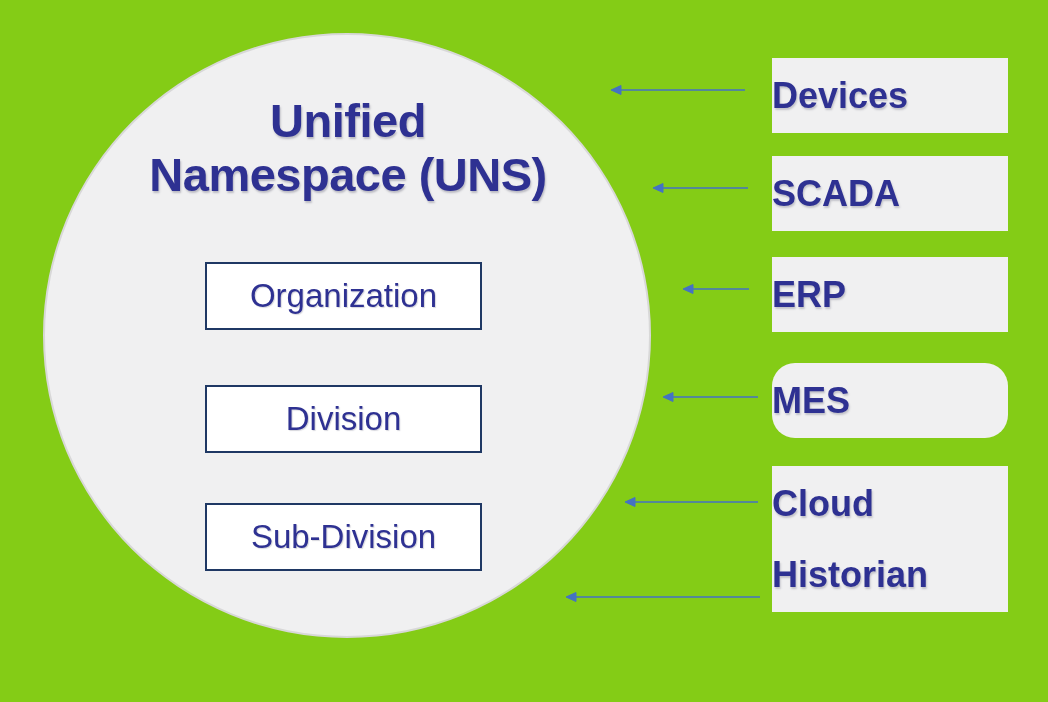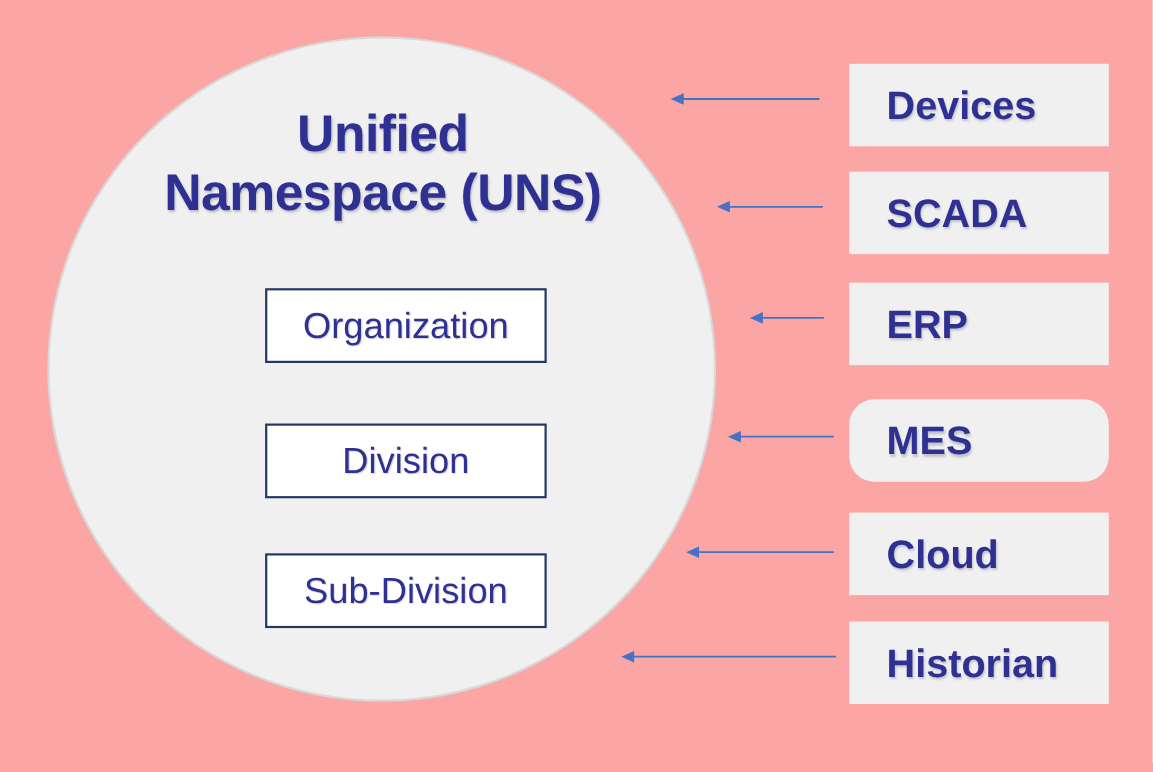--- a/index.html
+++ b/index.html
@@ -1,20 +1,20 @@
 <!DOCTYPE html>
 <html><head>
 <meta charset="utf-8">
 <style>
   html, body { margin: 0; padding: 0; background: #ffffff; }
   .canvas {
     position: relative;
     width: 1048px;
     height: 702px;
-    background: #fca5a5;
+    background: #84cc16;
     overflow: hidden;
     font-family: "Liberation Sans", sans-serif;
   }
 
   
   .uns-circle {
     position: absolute;
     left: 43px; top: 33px;
     width: 608px; height: 605px;
     background: #f0f0f1;
@@ -34,57 +34,55 @@
     line-height: 1.15;
     color: #2e3192;
     text-shadow: 1px 2px 2px rgba(90,90,110,0.35);
     letter-spacing: -0.5px;
   }
 
   
   .hier-box {
     position: absolute;
     left: 205px;
-    width: 256px; height: 68px;
+    width: 277px; height: 68px;
     background: #ffffff;
     border: 2px solid #1f3864;
     box-sizing: border-box;
     display: flex;
     align-items: center;
     justify-content: center;
     font-size: 33px;
     color: #2e3192;
     text-shadow: 1px 1px 1px rgba(120,120,140,0.30);
-    margin-left: 36px;
   }
   .hier-org { top: 262px; }
   .hier-div { top: 385px; }
   .hier-sub { top: 503px; }
 
   
   .ext-box {
     position: absolute;
     left: 772px;
     width: 236px; height: 75px;
     background: #f0f0f1;
     display: flex;
     align-items: center;
-    padding-left: 34px;
     box-sizing: border-box;
     font-size: 36px;
     font-weight: bold;
     color: #2e3192;
     text-shadow: 1px 2px 2px rgba(90,90,110,0.30);
   }
   .ext-devices   { top: 58px;  }
   .ext-scada     { top: 156px; }
   .ext-erp       { top: 257px; align-items: center; }
   .ext-mes       { top: 363px; border-radius: 23px; }
   .ext-cloud     { top: 466px; }
-  .ext-historian { top: 565px; }
+  .ext-historian { top: 537px; }
 
   
   .arrow-layer {
     position: absolute;
     left: 0; top: 0;
     width: 1048px; height: 702px;
     pointer-events: none;
   }
 </style>
 </head>

